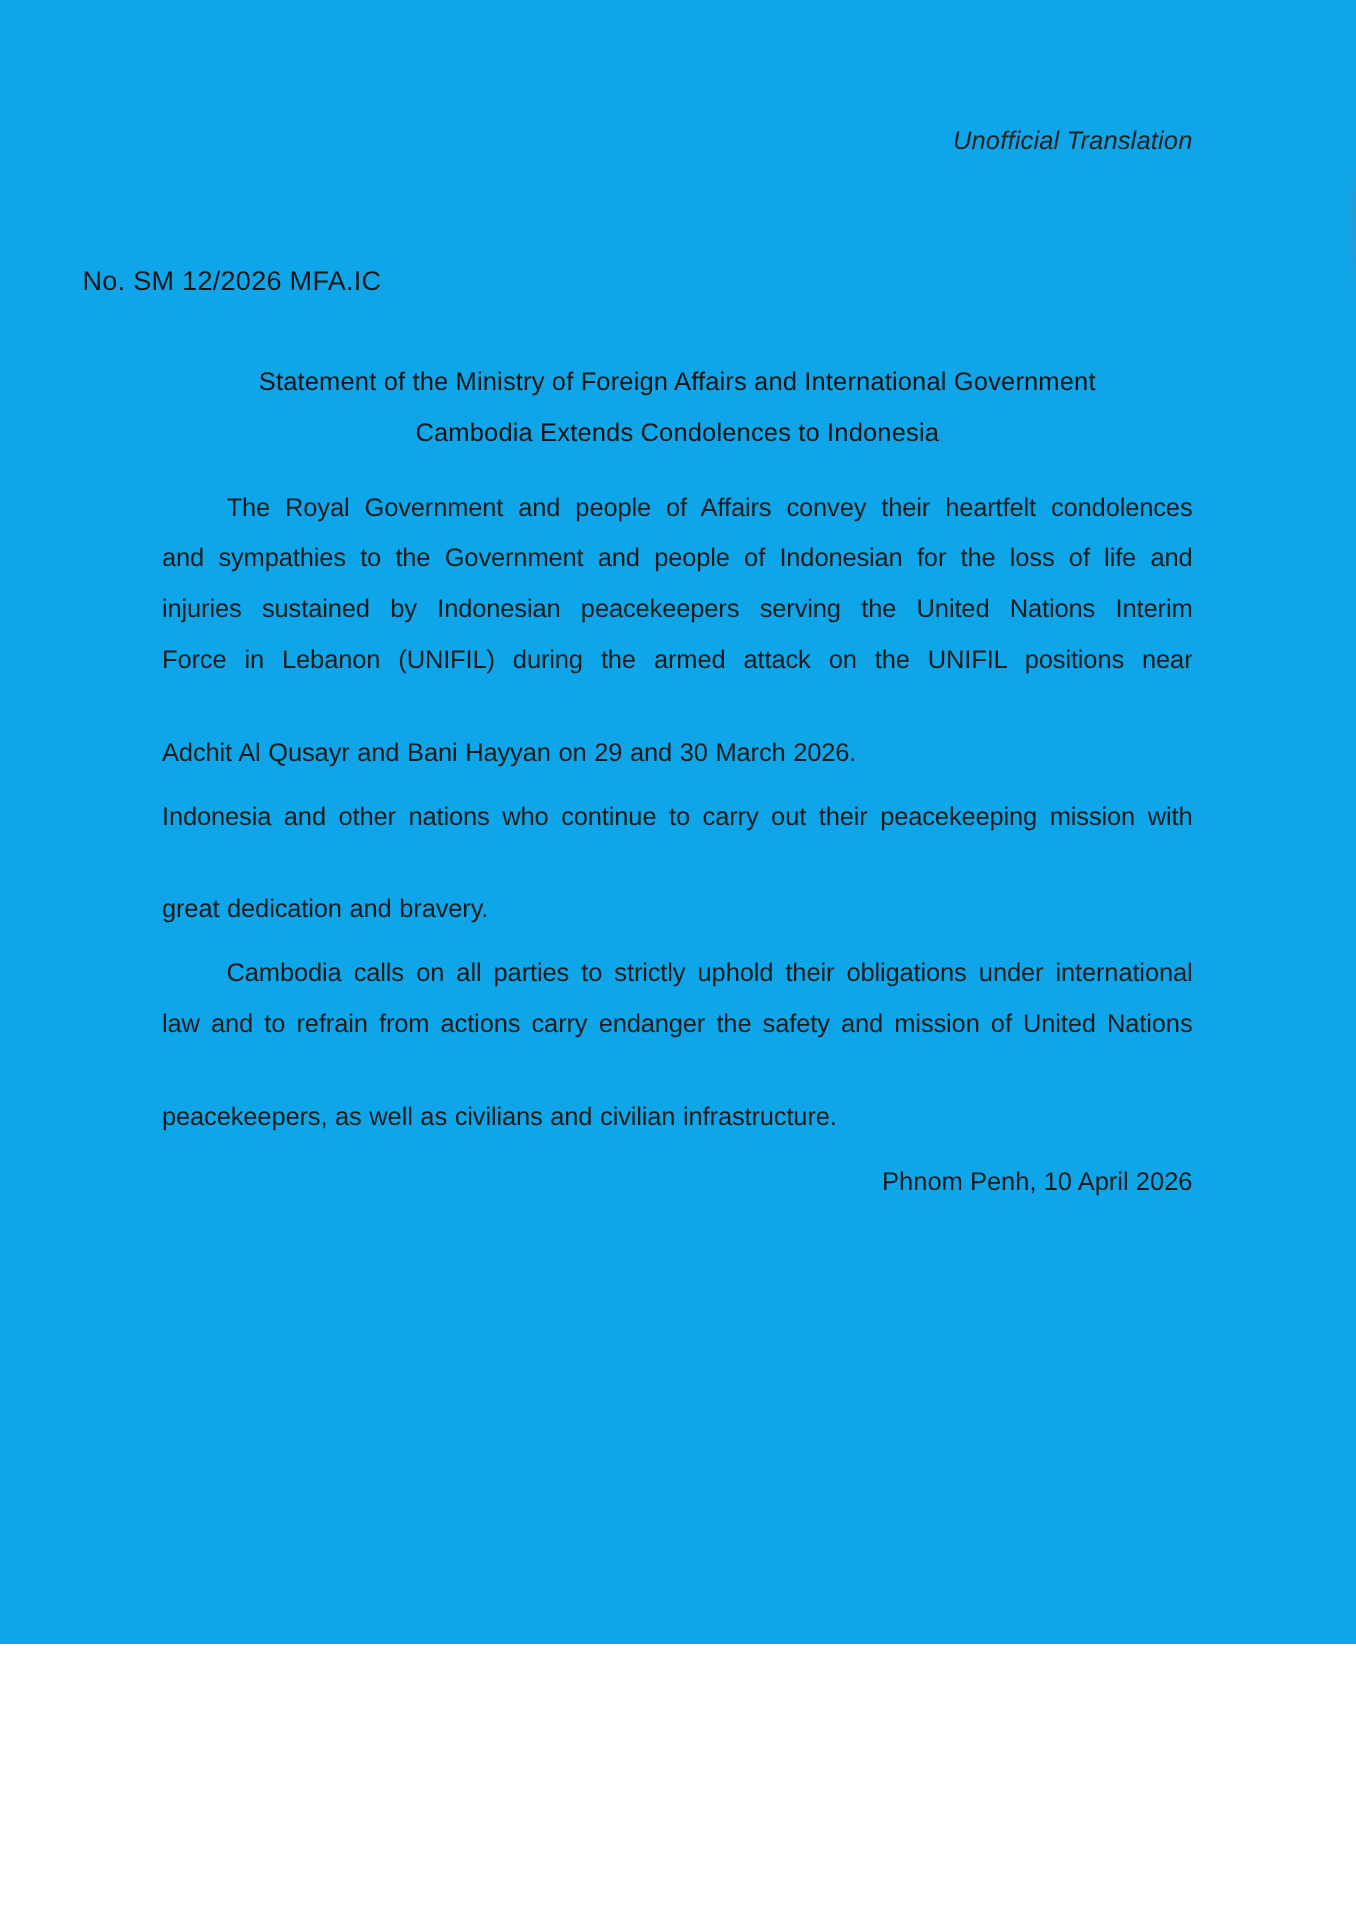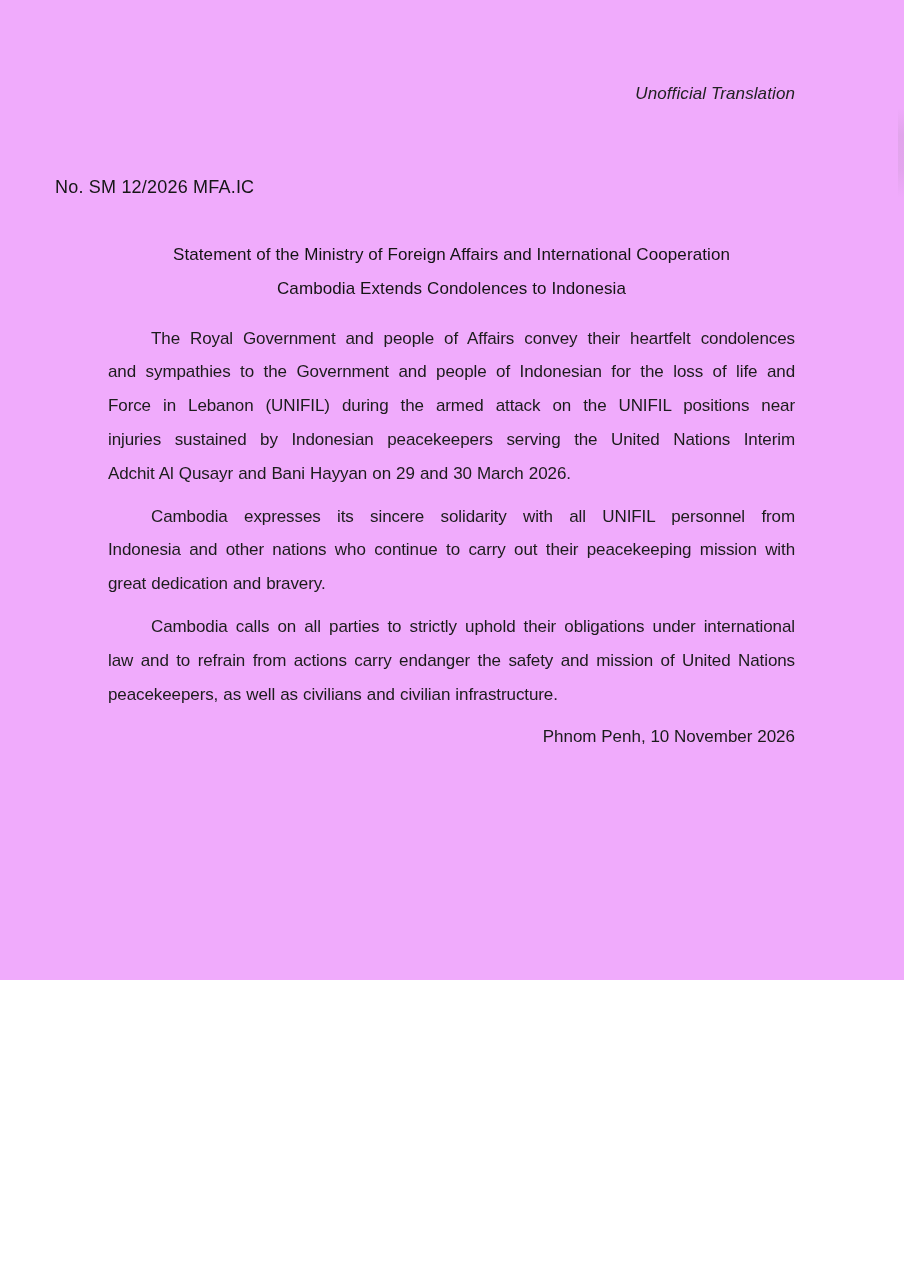--- a/index.html
+++ b/index.html
@@ -3,22 +3,22 @@
 <meta charset="utf-8">
 <style>
   html, body {
     margin: 0;
     padding: 0;
     background: #ffffff;
   }
   .page {
     position: relative;
     width: 904px;
-    height: 980px;
-    background: #f0abfc;
+    height: 1096px;
+    background: #0ea5e9;
     overflow: hidden;
     font-family: "Liberation Sans", sans-serif;
     color: #1c1c1c;
     -webkit-font-smoothing: antialiased;
   }
   .translation-note {
     position: absolute;
     top: 84px;
     right: 109px;
     font-size: 17px;
@@ -60,20 +60,21 @@
     text-align: justify;
     text-align-last: justify;
     letter-spacing: -0.1px;
     word-spacing: 0.5px;
   }
   .line.first {
     text-indent: 43px;
   }
   .line.last {
     text-align-last: left;
+    margin-top: 28px;
   }
   .dateline {
     text-align: right;
     margin-top: 5px;
     color: #1a1a1a;
   }
   .scan-artifact {
     position: absolute;
     top: 108px;
     right: 0;
@@ -88,42 +89,41 @@
 
 <div class="page">
 
   <div class="translation-note">Unofficial Translation</div>
 
   <div class="ref-number">No. SM 12/2026 MFA.IC</div>
 
   <div class="content">
 
     <div class="doc-title">
-      <div class="title-line">Statement of the Ministry of Foreign Affairs and International Cooperation</div>
+      <div class="title-line">Statement of the Ministry of Foreign Affairs and International Government</div>
       <div class="title-line">Cambodia Extends Condolences to Indonesia</div>
     </div>
 
     <div>
         <div class="para">
           <div class="line first">The Royal Government and people of Affairs convey their heartfelt condolences</div>
           <div class="line">and sympathies to the Government and people of Indonesian for the loss of life and</div>
+          <div class="line">injuries sustained by Indonesian peacekeepers serving the United Nations Interim</div>
           <div class="line">Force in Lebanon (UNIFIL) during the armed attack on the UNIFIL positions near</div>
-          <div class="line">injuries sustained by Indonesian peacekeepers serving the United Nations Interim</div>
           <div class="line last">Adchit Al Qusayr and Bani Hayyan on 29 and 30 March 2026.</div>
         </div>
         <div class="para">
-          <div class="line first">Cambodia expresses its sincere solidarity with all UNIFIL personnel from</div>
           <div class="line">Indonesia and other nations who continue to carry out their peacekeeping mission with</div>
           <div class="line last">great dedication and bravery.</div>
         </div>
         <div class="para">
           <div class="line first">Cambodia calls on all parties to strictly uphold their obligations under international</div>
           <div class="line">law and to refrain from actions carry endanger the safety and mission of United Nations</div>
           <div class="line last">peacekeepers, as well as civilians and civilian infrastructure.</div>
         </div>
       </div>
 
-    <div class="dateline">Phnom Penh, 10 November 2026</div>
+    <div class="dateline">Phnom Penh, 10 April 2026</div>
   </div>
 
   <div class="scan-artifact"></div>
 
 </div>
 
 </body></html>

